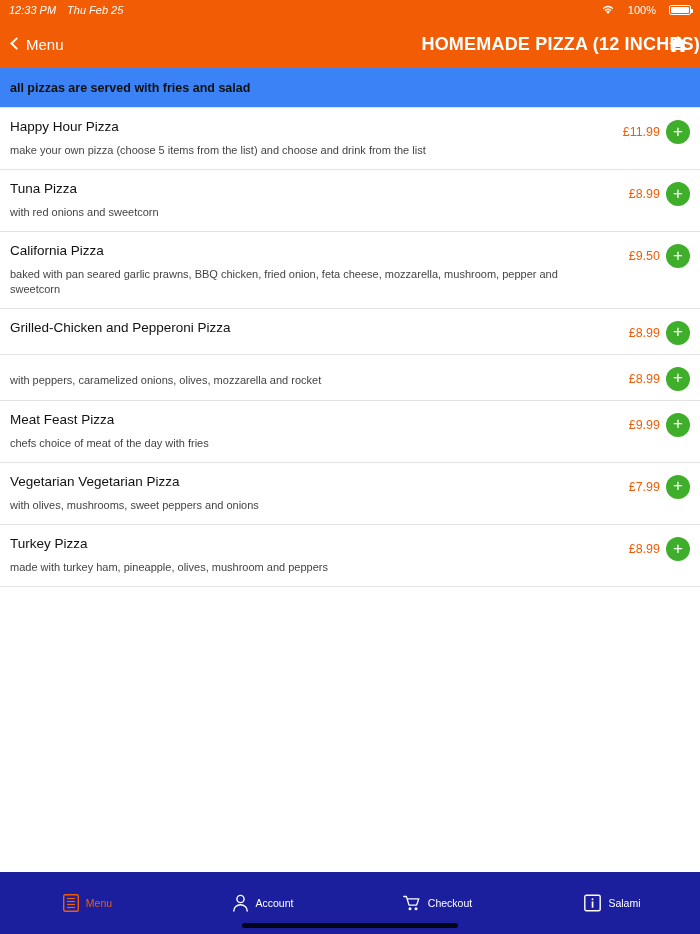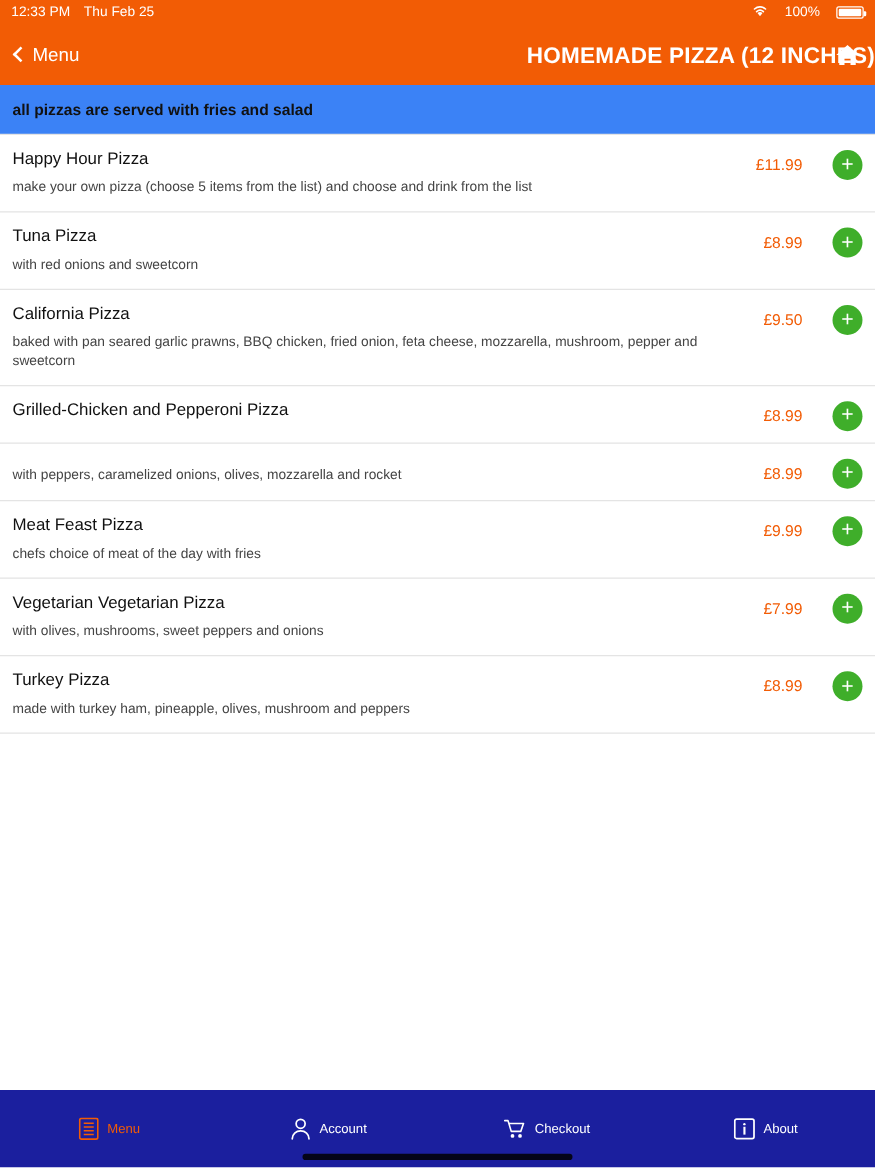--- a/index.html
+++ b/index.html
@@ -23,21 +23,21 @@
   .status-bar {
     height: 20px;
     background: #f25c05;
     color: #ffffff;
     display: flex;
     align-items: center;
     font-size: 11px;
     padding: 0 9px;
     flex: 0 0 auto;
   }
-  .status-left { display: flex; align-items: center; gap: 11px; }
+  .status-left { display: flex; align-items: center; gap: 11px; font-style: italic; }
   .status-right { margin-left: auto; display: flex; align-items: center; gap: 13px; }
   .wifi-icon { display: inline-block; }
   .battery-pct { font-size: 11px; }
   .battery-icon {
     width: 22px; height: 10px;
     border: 1px solid #ffffff;
     border-radius: 2px;
     position: relative;
     display: inline-block;
   }
@@ -138,21 +138,21 @@
     margin-top: 7px;
     padding-right: 110px;
     line-height: 1.3;
   }
   .item-right {
     position: absolute;
     right: 10px;
     top: 12px;
     display: flex;
     align-items: center;
-    gap: 24px;
+    gap: 6px;
   }
   .item-price {
     font-size: 12.5px;
     color: #f25c05;
   }
   .add-btn {
     width: 24px; height: 24px;
     border-radius: 50%;
     background: #3fae2a;
     color: #ffffff;
@@ -350,18 +350,18 @@
       <span>Checkout</span>
     </div>
     <div class="tab">
       <span class="tab-icon">
         <svg width="17" height="18" viewBox="0 0 17 18">
             <rect x="0.8" y="1.2" width="15.4" height="15.6" rx="1.5" fill="none" stroke="#fff" stroke-width="1.4"></rect>
             <circle cx="8.5" cy="5.3" r="0.95" fill="#fff"></circle>
             <rect x="7.7" y="7.4" width="1.7" height="6.3" fill="#fff"></rect>
           </svg>
       </span>
-      <span>About</span>
+      <span>Salami</span>
     </div>
   </div>
 
   <div class="home-indicator"></div>
 </div>
 
 </body></html>

